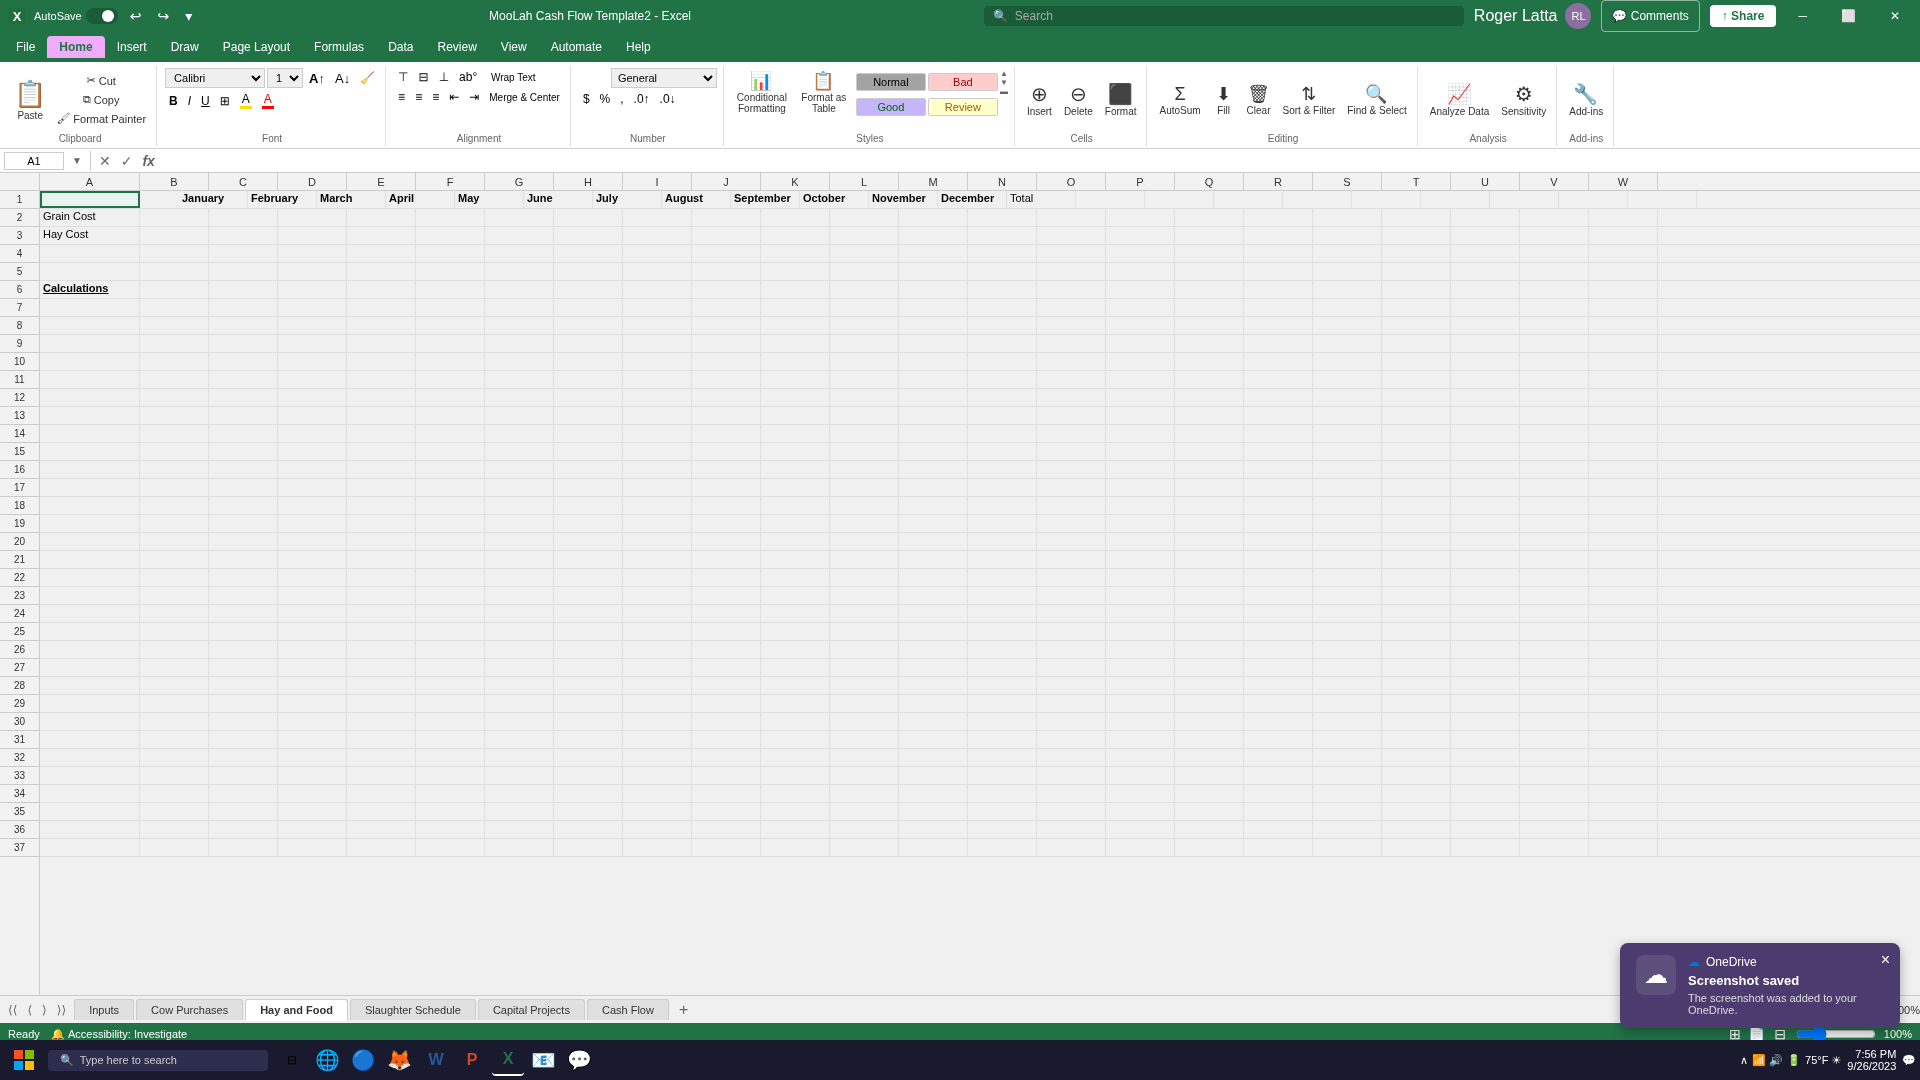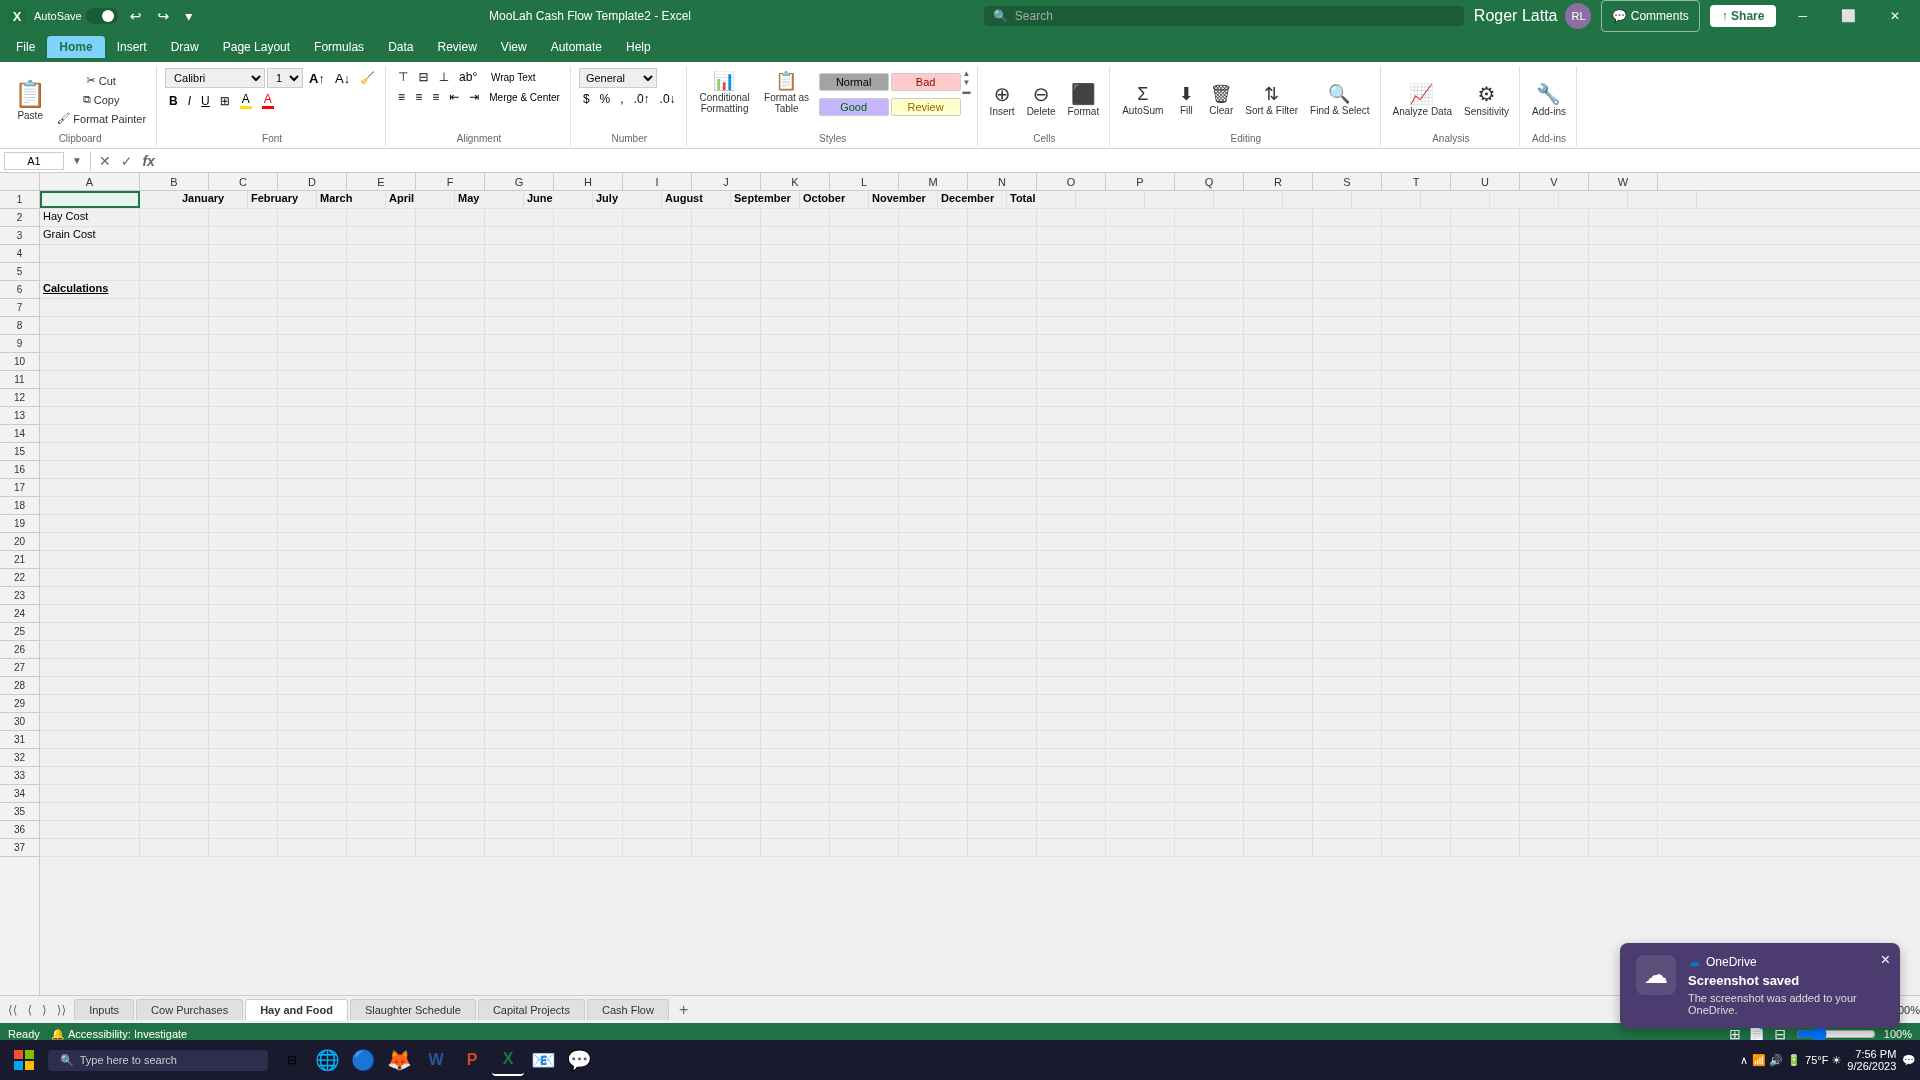--- a/index.html
+++ b/index.html
@@ -20,41 +20,41 @@
     .search-bar { display: flex; align-items: center; background: #1a5c38; border-radius: 4px; padding: 3px 10px; gap: 6px; width: 480px; color: #ccc; font-size: 12px; }
     .user-area { display: flex; align-items: center; gap: 8px; }
     .avatar { width: 26px; height: 26px; border-radius: 50%; background: #8B6FA0; display: flex; align-items: center; justify-content: center; color: white; font-size: 11px; }
     .share-btn { background: white; color: #217346; border: none; border-radius: 4px; padding: 4px 12px; font-size: 12px; cursor: pointer; font-weight: 600; }
     .comments-btn { background: none; border: 1px solid rgba(255,255,255,0.5); color: white; border-radius: 4px; padding: 8px 10px; font-size: 12px; cursor: pointer; }
 
     
     .ribbon { background: #ffffff; border-bottom: 1px solid #d0d0d0; }
     .ribbon-tabs { display: flex; align-items: center; height: 30px; background: #217346; padding-left: 4px; }
     .ribbon-tab { padding: 4px 12px; font-size: 12px; color: white; cursor: pointer; border-radius: 4px 4px 0 0; }
-    .ribbon-tab.active { background: #7dd3fc; color: #217346; font-weight: 600; }
+    .ribbon-tab.active { background: #f0abfc; color: #217346; font-weight: 600; }
     .ribbon-content { display: flex; align-items: stretch; padding: 4px 4px 2px; gap: 2px; min-height: 86px; }
     .ribbon-group { display: flex; flex-direction: column; align-items: center; padding: 2px 6px; border-right: 1px solid #e0e0e0; min-width: fit-content; }
     .ribbon-group-label { font-size: 10px; color: #666; margin-top: auto; padding-top: 2px; }
     .ribbon-group-content { display: flex; align-items: center; gap: 2px; flex: 1; }
     .r-btn { display: flex; flex-direction: column; align-items: center; justify-content: center; cursor: pointer; padding: 2px 4px; border-radius: 3px; min-width: 30px; font-size: 10px; color: #333; border: none; background: none; }
     .icon-paste { font-size: 26px; color: #217346; }
     .toolbar-row { display: flex; align-items: center; gap: 2px; }
     .font-name { width: 100px; border: 1px solid #ccc; padding: 2px 4px; font-size: 11px; }
     .font-size { width: 36px; border: 1px solid #ccc; padding: 2px 4px; font-size: 11px; }
     .t-btn { border: none; background: none; cursor: pointer; padding: 2px 4px; border-radius: 2px; font-size: 12px; }
     .t-bold { font-weight: bold; }
     .t-italic { font-style: italic; }
     .t-underline { text-decoration: underline; }
     .style-cell { padding: 2px 8px; border: 1px solid #ccc; font-size: 11px; cursor: pointer; border-radius: 2px; min-width: 70px; text-align: center; }
     .style-normal { background: #a3a3a3; }
     .style-bad { background: #ffcccc; color: #990000; }
     .style-good { background: #c4b5fd; color: #006600; }
     .style-neutral { background: #ffffcc; color: #996600; }
     .style-arrow { display: flex; flex-direction: column; justify-content: space-between; align-self: stretch; font-size: 8px; color: #666; cursor: pointer; }
-    .number-select { border: 1px solid #ccc; padding: 2px; font-size: 11px; width: 78px; }
+    .number-select { border: 1px solid #ccc; padding: 2px; font-size: 11px; width: 106px; margin-left: 32px; }
 
     
     .formula-bar { display: flex; align-items: center; height: 24px; background: white; border-bottom: 1px solid #ccc; padding: 0 4px; gap: 4px; }
     .cell-ref { width: 60px; border: 1px solid #ccc; padding: 2px 4px; font-size: 11px; text-align: center; }
     .formula-expand { font-size: 10px; color: #666; cursor: pointer; padding: 0 4px; }
     .formula-icons { display: flex; gap: 2px; }
     .formula-icon { background: none; border: none; cursor: pointer; color: #666; font-size: 14px; padding: 0 4px; }
     .formula-input { flex: 1; border: none; outline: none; font-size: 12px; padding: 2px 4px; }
 
     
@@ -448,58 +448,58 @@
             <div class="grid-cell" style="font-weight: bold;">March</div>
             <div class="grid-cell" style="font-weight: bold;">April</div>
             <div class="grid-cell" style="font-weight: bold;">May</div>
             <div class="grid-cell" style="font-weight: bold;">June</div>
             <div class="grid-cell" style="font-weight: bold;">July</div>
             <div class="grid-cell" style="font-weight: bold;">August</div>
             <div class="grid-cell" style="font-weight: bold;">September</div>
             <div class="grid-cell" style="font-weight: bold;">October</div>
             <div class="grid-cell" style="font-weight: bold;">November</div>
             <div class="grid-cell" style="font-weight: bold;">December</div>
-            <div class="grid-cell" style="font-weight: bold;">Total</div>
+            <div class="grid-cell" style="font-weight: normal;">Total</div>
+            <div class="grid-cell"></div>
+            <div class="grid-cell"></div>
+            <div class="grid-cell"></div>
+            <div class="grid-cell"></div>
+            <div class="grid-cell"></div>
+            <div class="grid-cell"></div>
+            <div class="grid-cell"></div>
+            <div class="grid-cell"></div>
+            <div class="grid-cell"></div>
+          </div>
+          <div class="grid-row">
+            <div class="grid-cell col-a">Grain Cost</div>
+            <div class="grid-cell"></div>
+            <div class="grid-cell"></div>
+            <div class="grid-cell"></div>
+            <div class="grid-cell"></div>
+            <div class="grid-cell"></div>
+            <div class="grid-cell"></div>
+            <div class="grid-cell"></div>
+            <div class="grid-cell"></div>
+            <div class="grid-cell"></div>
+            <div class="grid-cell"></div>
+            <div class="grid-cell"></div>
+            <div class="grid-cell"></div>
+            <div class="grid-cell"></div>
             <div class="grid-cell"></div>
             <div class="grid-cell"></div>
             <div class="grid-cell"></div>
             <div class="grid-cell"></div>
             <div class="grid-cell"></div>
             <div class="grid-cell"></div>
             <div class="grid-cell"></div>
             <div class="grid-cell"></div>
             <div class="grid-cell"></div>
           </div>
           <div class="grid-row">
             <div class="grid-cell col-a">Hay Cost</div>
-            <div class="grid-cell"></div>
-            <div class="grid-cell"></div>
-            <div class="grid-cell"></div>
-            <div class="grid-cell"></div>
-            <div class="grid-cell"></div>
-            <div class="grid-cell"></div>
-            <div class="grid-cell"></div>
-            <div class="grid-cell"></div>
-            <div class="grid-cell"></div>
-            <div class="grid-cell"></div>
-            <div class="grid-cell"></div>
-            <div class="grid-cell"></div>
-            <div class="grid-cell"></div>
-            <div class="grid-cell"></div>
-            <div class="grid-cell"></div>
-            <div class="grid-cell"></div>
-            <div class="grid-cell"></div>
-            <div class="grid-cell"></div>
-            <div class="grid-cell"></div>
-            <div class="grid-cell"></div>
-            <div class="grid-cell"></div>
-            <div class="grid-cell"></div>
-          </div>
-          <div class="grid-row">
-            <div class="grid-cell col-a">Grain Cost</div>
             <div class="grid-cell"></div>
             <div class="grid-cell"></div>
             <div class="grid-cell"></div>
             <div class="grid-cell"></div>
             <div class="grid-cell"></div>
             <div class="grid-cell"></div>
             <div class="grid-cell"></div>
             <div class="grid-cell"></div>
             <div class="grid-cell"></div>
             <div class="grid-cell"></div>

